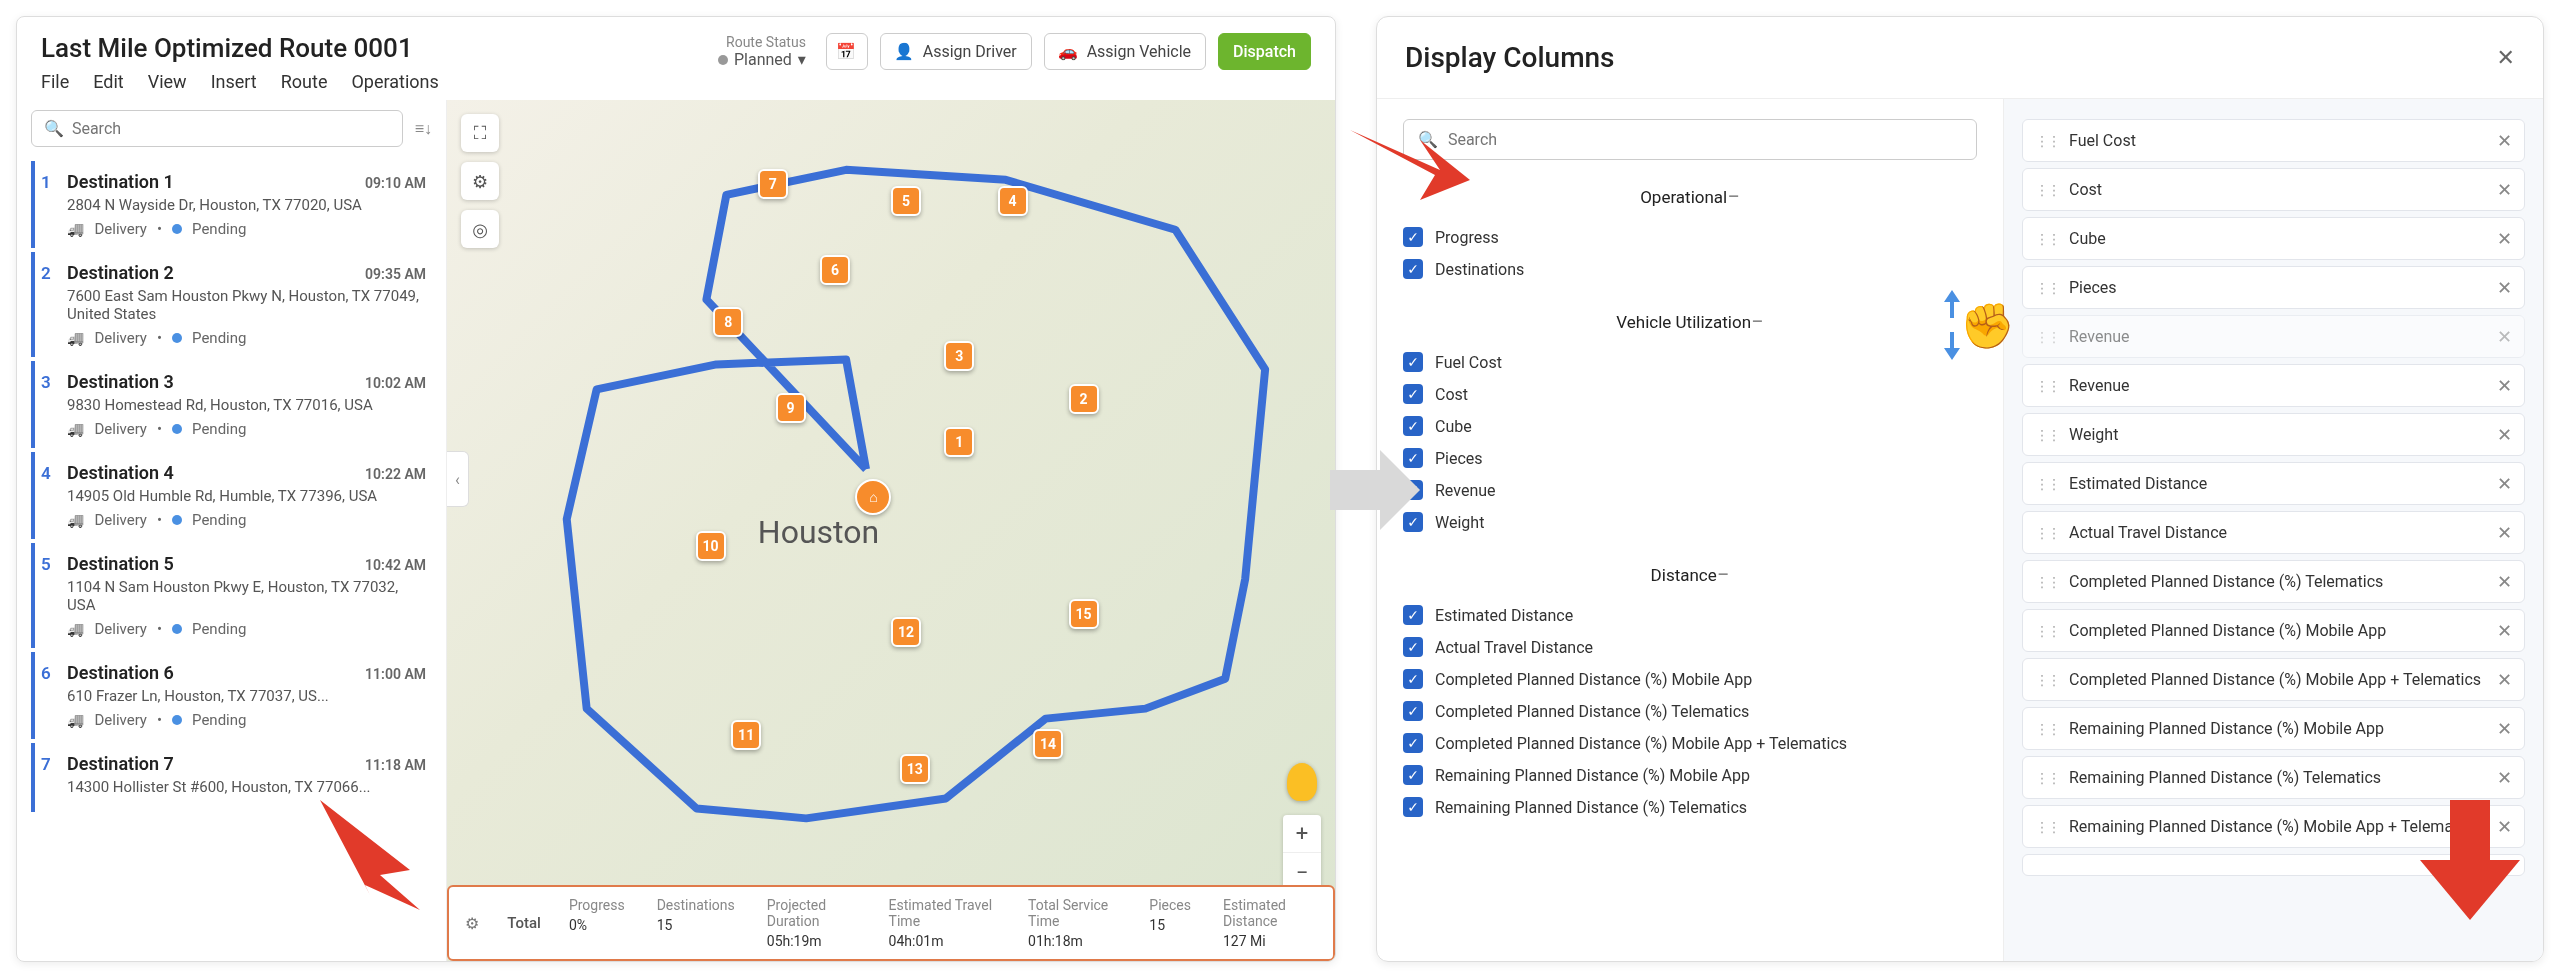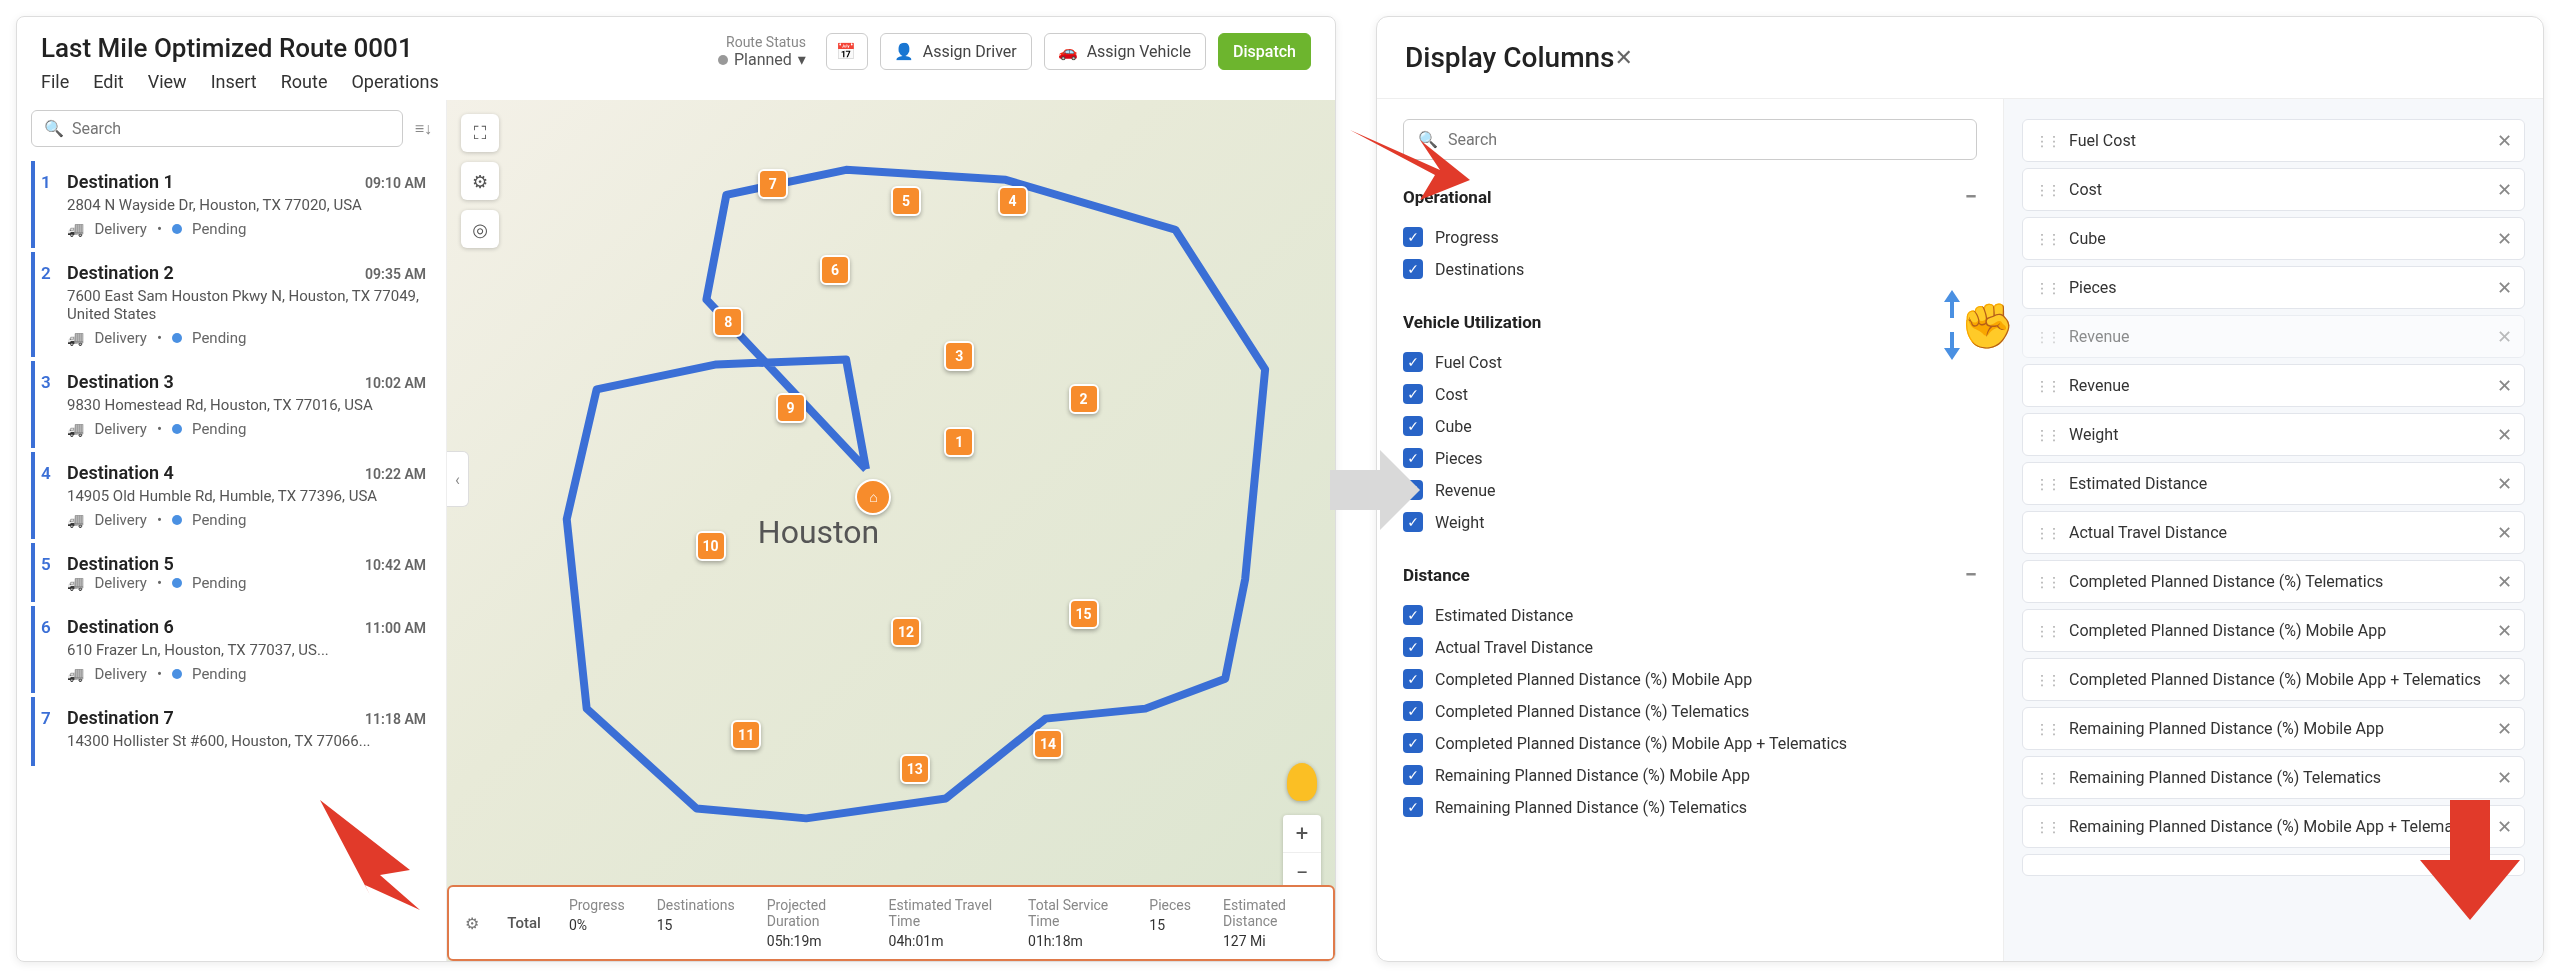--- a/index.html
+++ b/index.html
@@ -48,29 +48,29 @@
 .zoom-ctrl div{width:38px;height:38px;display:flex;align-items:center;justify-content:center;cursor:pointer;color:#555;font-size:22px;border-bottom:1px solid #eee}
 .pegman{position:absolute;bottom:160px;right:18px;width:30px;height:38px;background:#fbbf24;border-radius:50% 50% 40% 40%;box-shadow:0 1px 4px rgba(0,0,0,.3)}
 .summary{position:absolute;bottom:0;left:430px;right:0;background:#fff;border:2px solid #e07a4a;border-radius:6px;padding:10px 16px;display:flex;align-items:center;gap:28px}
 .summary .gear{color:#777}
 .summary-total{font-size:15px;color:#555;font-weight:500}
 .summary-col{display:flex;flex-direction:column;gap:4px;font-size:14px}
 .summary-col .lbl{color:#888}
 .summary-col .val{color:#333}
 .collapse-tab{position:absolute;left:430px;top:46%;width:22px;height:56px;background:#fff;border:1px solid #ddd;border-left:none;border-radius:0 6px 6px 0;display:flex;align-items:center;justify-content:center;color:#888;cursor:pointer;z-index:5}
 
-.rp-hdr{padding:24px 28px;display:flex;align-items:center;border-bottom:1px solid #eee}
+.rp-hdr{padding:24px 28px;display:flex;justify-content:space-between;align-items:center;border-bottom:1px solid #eee}
 .rp-title{font-size:28px;font-weight:500;color:#222}
 .close-x{font-size:22px;color:#666;cursor:pointer}
 .rp-body{display:flex;flex:1;overflow:hidden}
 .rp-left{flex:1;padding:20px 26px;overflow-y:auto}
 .rp-search{border:1px solid #ccc;border-radius:6px;padding:10px 14px;display:flex;align-items:center;gap:10px;color:#888;margin-bottom:24px}
 .rp-search input{border:none;outline:none;flex:1;font-size:16px}
 .grp{margin-bottom:24px}
-.grp-hdr{display:flex;justify-content:space-between;align-items:center;font-size:17px;font-weight:700;color:#222;margin-bottom:12px;cursor:pointer}
+.grp-hdr{display:flex;justify-content:center;align-items:center;font-size:17px;font-weight:400;color:#222;margin-bottom:12px;cursor:pointer}
 .minus{font-size:22px;color:#888}
 .chk-row{display:flex;align-items:center;gap:12px;padding:6px 0;font-size:16px;color:#333}
 .chk{width:20px;height:20px;background:#2864c7;border-radius:4px;display:flex;align-items:center;justify-content:center;color:#fff;font-size:14px}
 .rp-right{width:540px;background:#f6f8fb;border-left:1px solid #eee;padding:20px 18px;overflow-y:auto;position:relative}
 .arr-hdr{display:flex;align-items:center;gap:10px;font-size:17px;color:#222;font-weight:500;margin-bottom:14px}
 .badge{background:#2864c7;color:#fff;border-radius:12px;padding:2px 10px;font-size:14px;font-weight:600}
 .arr-item{background:#fff;border:1px solid #e2e5eb;border-radius:6px;padding:10px 12px;margin-bottom:6px;display:flex;align-items:center;gap:10px;font-size:16px;color:#333}
 .arr-item.ghost{opacity:.55}
 .grip{color:#aaa;font-size:14px;letter-spacing:-2px}
 .arr-x{margin-left:auto;color:#888;font-size:18px;cursor:pointer}
@@ -188,20 +188,21 @@
                 <span>•</span>
                 <span class="dot-blue"></span>
                 <span>Pending</span>
               </div>
             </div>
             <div class="stop">
               <div class="stop-head">
                 <span><span class="stop-idx">5</span> <span class="stop-name">Destination 5</span></span>
                 <span class="stop-time">10:42 AM</span>
               </div>
+              <div class="stop-addr">1104 N Sam Houston Pkwy E, Houston, TX 77032, USA</div>
               <div class="stop-meta">
                 <span class="truck-ico"></span>
                 <span>Delivery</span>
                 <span>•</span>
                 <span class="dot-blue"></span>
                 <span>Pending</span>
               </div>
             </div>
             <div class="stop">
               <div class="stop-head">

